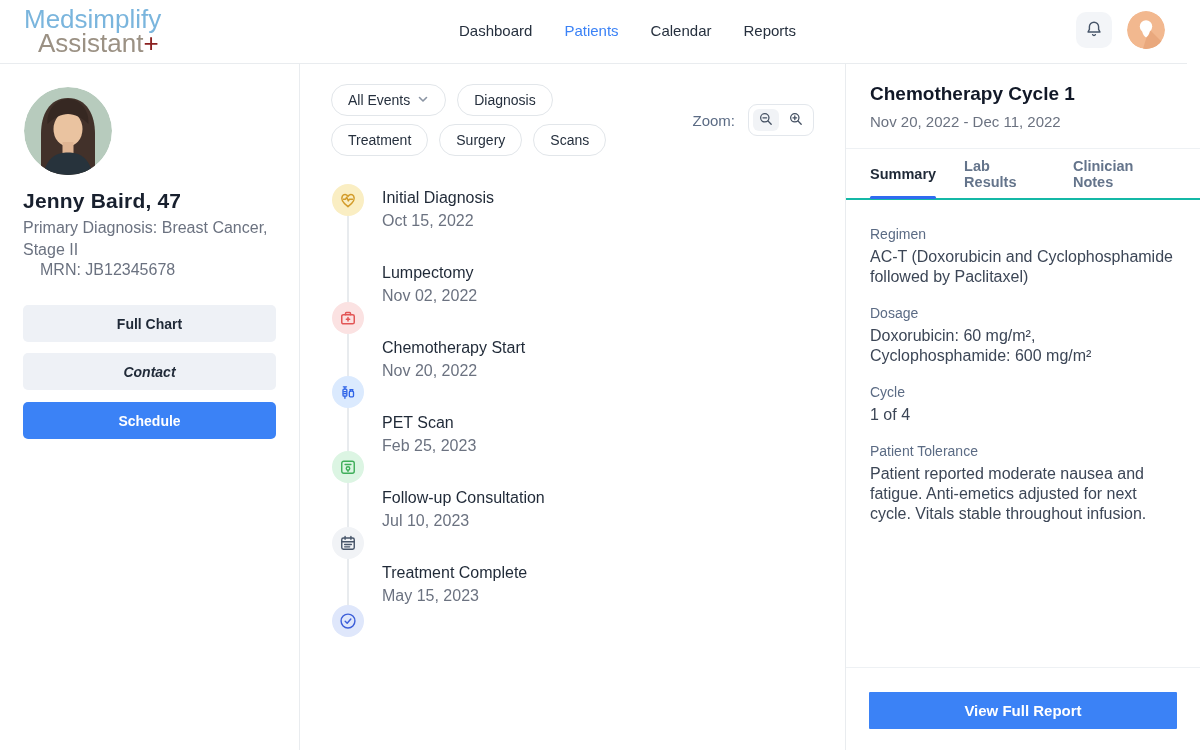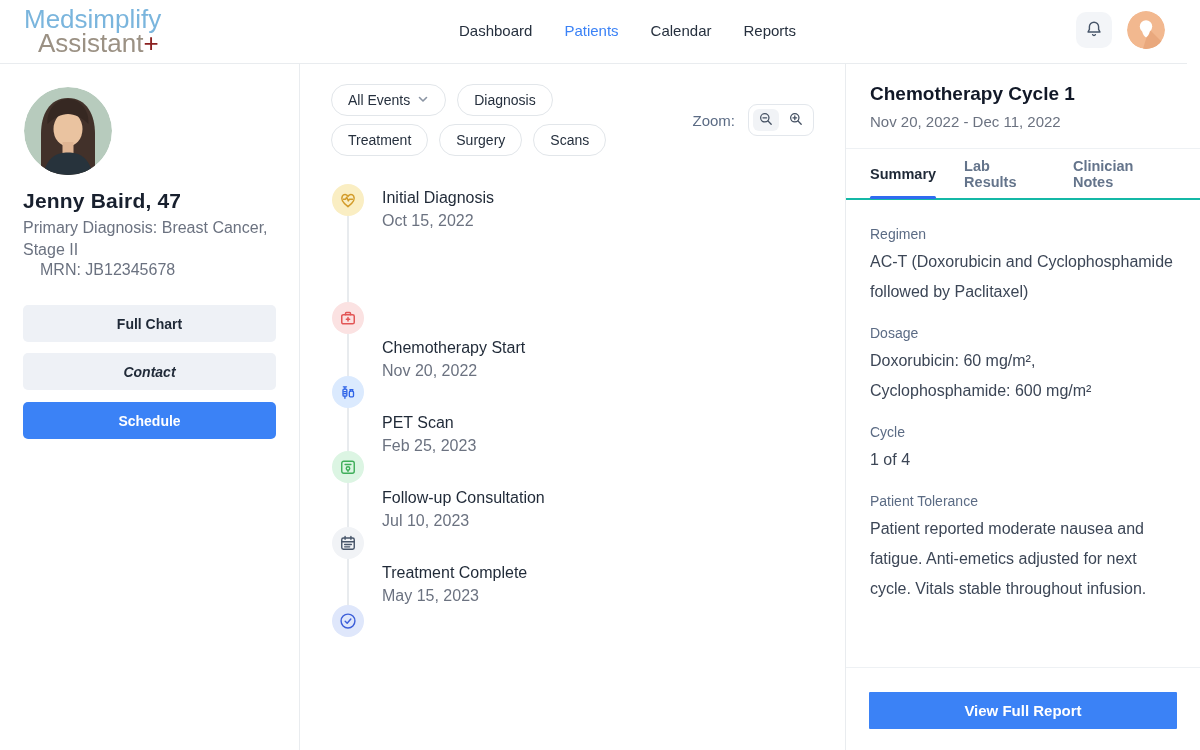--- a/index.html
+++ b/index.html
@@ -56,21 +56,21 @@
   .detail-title { font-size:19px; font-weight:bold; color:#111827; }
   .detail-range { font-size:15px; color:#6b7280; margin-top:8px; }
   .detail-divider { position:absolute; top:87px; left:0; right:0; border-top:1px solid #eef1f4; }
   .tabs { position:absolute; top:88px; left:0; right:0; height:51px; display:flex; gap:28px; padding:0 24px; border-bottom:2px solid #14b8a6; }
   .tab { font-size:14.5px; font-weight:600; color:#64748b; display:flex; align-items:center; position:relative; cursor:pointer; }
   .tab.active { color:#1f2937; }
   .tab.active::after { content:""; position:absolute; left:0; right:0; bottom:-1px; height:3px; background:#2f6bf0; border-radius:2px; }
   .sections { position:absolute; top:139px; left:0; right:0; padding:26px 24px 0; }
   .section { margin-bottom:18px; }
   .section-label { font-size:14px; color:#5b6b84; margin-bottom:5px; }
-  .section-value { font-size:16px; color:#3c4656; line-height:30px; white-space:pre-line; }
+  .section-value { font-size:16px; color:#3c4656; line-height:20px; white-space:pre-line; }
   .detail-footer { position:absolute; left:0; right:0; top:606px; bottom:0; border-top:1px solid #eef1f4; padding:24px 23px; }
   .report-btn { width:100%; height:37px; border-radius:1px; background:#3b82f6; color:#fff; font-size:15px; font-weight:700; border:none; cursor:pointer; }
 </style>
 </head>
 <body>
 
 <div class="app">
 
   <header class="topbar">
     <div class="logo">
@@ -213,20 +213,24 @@
       <svg width="20" height="20" viewBox="0 0 24 24" fill="none" stroke="#3d5fd9" stroke-width="1.7" stroke-linecap="round" stroke-linejoin="round">
         <circle cx="12" cy="12" r="8.3"></circle>
         <path d="M8.6 12.3 l2.4 2.4 4.4-5"></path>
       </svg>
     </div>
 
     <div class="tl-item tl-item-1">
       <div class="tl-title">Initial Diagnosis</div>
       <div class="tl-date">Oct 15, 2022</div>
     </div>
+    <div class="tl-item tl-item-2">
+      <div class="tl-title">Lumpectomy</div>
+      <div class="tl-date">Nov 02, 2022</div>
+    </div>
     <div class="tl-item tl-item-3">
       <div class="tl-title">Chemotherapy Start</div>
       <div class="tl-date">Nov 20, 2022</div>
     </div>
     <div class="tl-item tl-item-4">
       <div class="tl-title">PET Scan</div>
       <div class="tl-date">Feb 25, 2023</div>
     </div>
     <div class="tl-item tl-item-5">
       <div class="tl-title">Follow-up Consultation</div>

